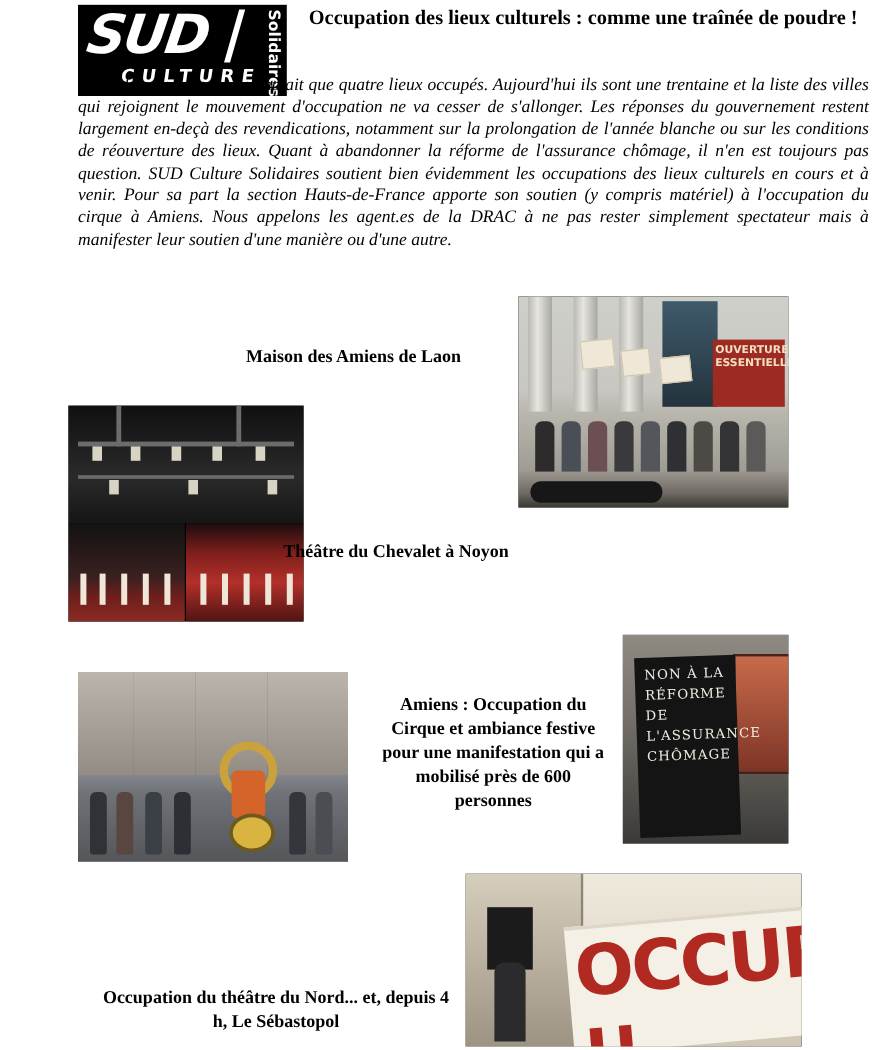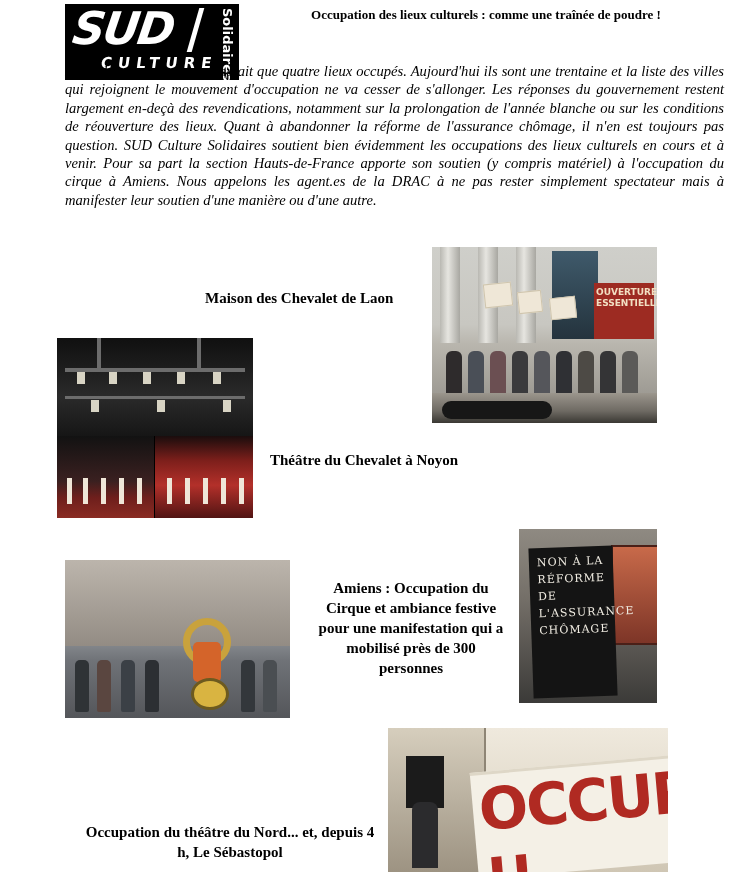--- a/index.html
+++ b/index.html
@@ -73,21 +73,21 @@
   }
 
   
   .doc-title {
     position: absolute;
     left: 248px;
     top: 4px;
     width: 476px;
     text-align: center;
     font-weight: bold;
-    font-size: 13px;
+    font-size: 17px;
     line-height: 21px;
   }
 
   
   .body-text {
     position: absolute;
     left: 65px;
     top: 62px;
     width: 659px;
     font-size: 14.6px;
@@ -100,21 +100,21 @@
   }
 
   
   .caption {
     position: absolute;
     font-weight: bold;
     font-size: 15px;
     line-height: 20px;
   }
   #caption-laon  { left: 205px; top: 288px; width: 222px; text-align: left; }
-  #caption-noyon { left: 270px; top: 450px; width: 250px; text-align: left; }
+  #caption-noyon { left: 236px; top: 450px; width: 250px; text-align: left; }
   #caption-amiens{ left: 313px; top: 578px; width: 196px; text-align: center; }
   #caption-nord  { left: 85px;  top: 822px; width: 290px; text-align: center; }
 
   
   .photo {
     position: absolute;
     overflow: hidden;
     background: #2b2b2b;
   }
 
@@ -301,21 +301,21 @@
   <div class="person" style="left:58px; background:#6b4f52;"></div>
   <div class="person" style="left:80px; background:#3a3a3c;"></div>
   <div class="person" style="left:102px; background:#55565b;"></div>
   <div class="person" style="left:124px; background:#2f3034;"></div>
   <div class="person" style="left:146px; background:#4d4a45;"></div>
   <div class="person" style="left:168px; background:#343436;"></div>
   <div class="person" style="left:190px; background:#5b5a58;"></div>
   <div class="steps"></div>
   <div class="bag"></div>
 </div>
-<div class="caption" id="caption-laon">Maison des Chevalet de Laon</div>
+<div class="caption" id="caption-laon">Maison des Amiens de Laon</div>
 
 <div class="photo" id="photo-noyon">
   <div class="top">
     <div class="truss" style="left:8px; top:30px; width:180px; height:4px;"></div>
     <div class="truss" style="left:8px; top:58px; width:180px; height:3px;"></div>
     <div class="truss" style="left:40px; top:0px; width:4px; height:34px;"></div>
     <div class="truss" style="left:140px; top:0px; width:4px; height:34px;"></div>
     <div class="lamp" style="left:20px; top:34px;"></div>
     <div class="lamp" style="left:52px; top:34px;"></div>
     <div class="lamp" style="left:86px; top:34px;"></div>
@@ -352,21 +352,21 @@
   <div class="ped" style="left:32px; background:#5a4640;"></div>
   <div class="ped" style="left:56px; background:#3b4046;"></div>
   <div class="ped" style="left:80px; background:#2c2f33;"></div>
   <div class="ped" style="left:176px; background:#33373b;"></div>
   <div class="ped" style="left:198px; background:#4a4e52;"></div>
   <div class="tuba"></div>
   <div class="orange"></div>
   <div class="drum"></div>
 </div>
 
-<div class="caption" id="caption-amiens">Amiens : Occupation du Cirque et ambiance festive pour une manifestation qui a mobilisé près de 300 personnes</div>
+<div class="caption" id="caption-amiens">Amiens : Occupation du Cirque et ambiance festive pour une manifestation qui a mobilisé près de 600 personnes</div>
 
 <div class="photo" id="photo-banderole">
   <div class="bg"></div>
   <div class="win"></div>
   <div class="cloth">
     <span>NON À LA RÉFORME DE L'ASSURANCE CHÔMAGE</span>
   </div>
 </div>
 
 <div class="photo" id="photo-occupe">

